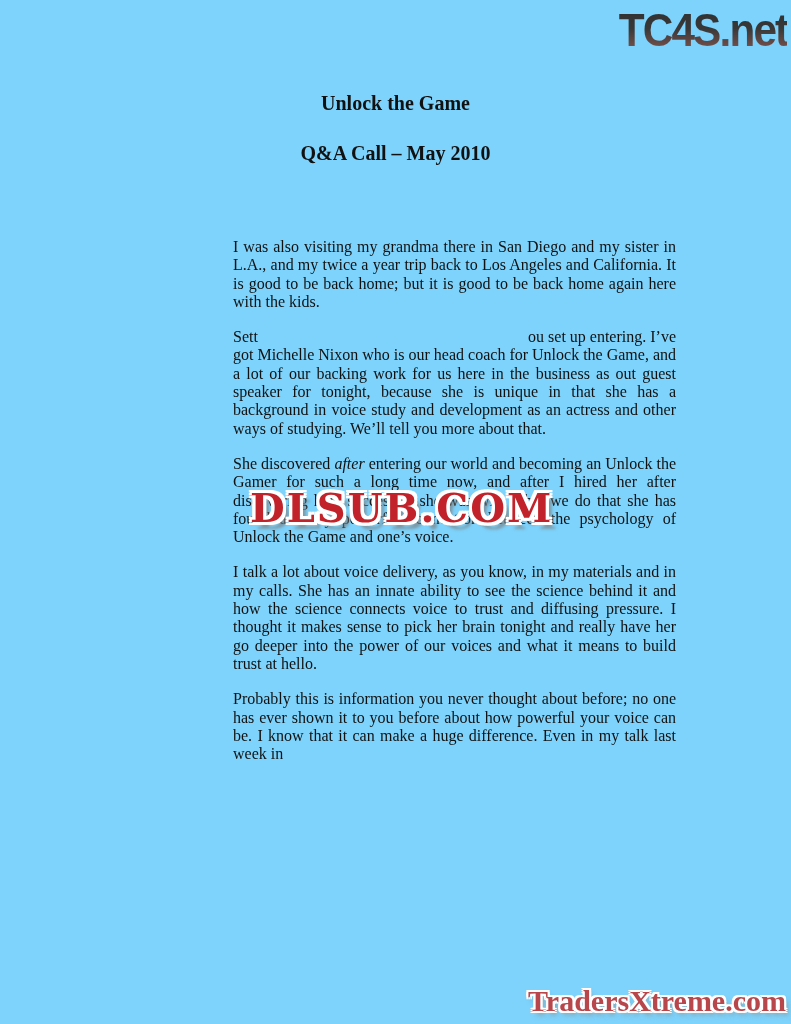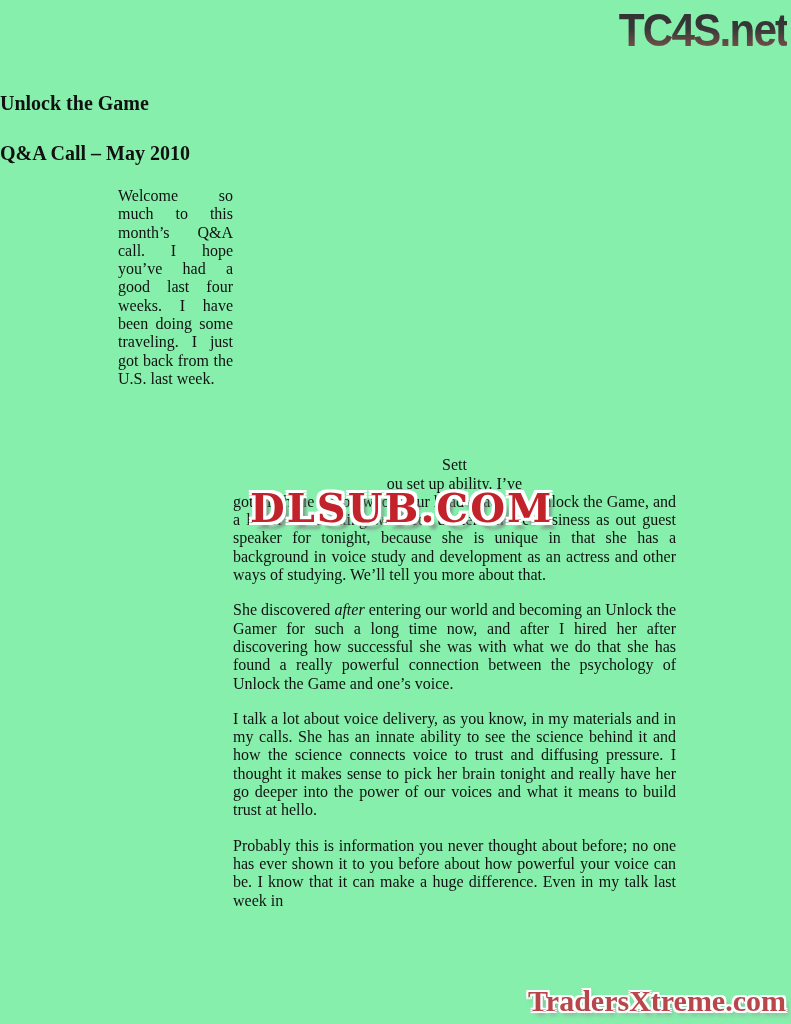--- a/index.html
+++ b/index.html
@@ -1,20 +1,20 @@
 <!DOCTYPE html>
 <html><head>
 <meta charset="utf-8">
 <style>
   html, body { margin: 0; padding: 0; background: #ffffff; }
   .page {
     position: relative;
     width: 791px;
     height: 1024px;
-    background: #86efac;
+    background: #7dd3fc;
     overflow: hidden;
     font-family: "Liberation Serif", serif;
     color: #111111;
   }
 
   
   .tc4s {
     position: absolute;
     top: 2px;
     right: 4px;
@@ -30,21 +30,21 @@
     .tc4s {
       background: linear-gradient(180deg, #2e2e2e 0%, #383838 48%, #6b4c47 78%, #9d7b74 100%);
       -webkit-background-clip: text;
       background-clip: text;
       -webkit-text-fill-color: transparent;
       color: transparent;
     }
   }
 
   
-  .titles { position: absolute; top: 92px; left: 0; width: 791px; text-align: left; }
+  .titles { position: absolute; top: 92px; left: 0; width: 791px; text-align: center; }
   .doc-title {
     font-size: 20px;
     font-weight: bold;
     margin: 0;
   }
   .doc-subtitle {
     font-size: 20px;
     font-weight: bold;
     margin: 27px 0 0 0;
   }
@@ -68,22 +68,21 @@
   }
   .ptext {
     font-size: 16px;
     line-height: 18.3px;
     text-align: justify;
   }
   .ptext em { font-style: italic; }
   .obscured-line {
     display: flex;
     justify-content: space-between;
-    text-align: center;
-    flex-direction: column;
+    text-align: left;
   }
 
   
   .dlsub {
     position: absolute;
     left: 250px;
     top: 484px;
     z-index: 5;
     font-family: "DejaVu Serif", serif;
     font-weight: bold;
@@ -124,37 +123,37 @@
 
   <div class="tc4s">TC4S.net</div>
 
   <div class="titles">
     <div class="doc-title">Unlock the Game</div>
     <div class="doc-subtitle">Q&amp;A Call – May 2010</div>
   </div>
 
   <div class="transcript">
       <div class="row">
-        <div class="ptext">Welcome so much to this month’s Q&amp;A call. I hope you’ve had a good last four weeks. I have been doing some traveling. I just got back from the U.S. last week.</div>
       </div>
       <div class="row">
         <div class="speaker"></div>
       </div>
       <div class="row">
         <div class="speaker"></div>
       </div>
       <div class="row">
         <div class="speaker"></div>
+        <div class="ptext">I was also visiting my grandma there in San Diego and my sister in L.A., and my twice a year trip back to Los Angeles and California. It is good to be back home; but it is good to be back home again here with the kids.</div>
       </div>
       <div class="row">
         <div class="speaker"></div>
         <div class="ptext">
           <div class="obscured-line">
             <span>Sett</span>
-            <span>ou set up ability. I’ve</span>
+            <span>ou set up entering. I’ve</span>
           </div>
           <div>got Michelle Nixon who is our head coach for Unlock the Game, and a lot of our backing work for us here in the business as out guest speaker for tonight, because she is unique in that she has a background in voice study and development as an actress and other ways of studying. We’ll tell you more about that.</div>
         </div>
       </div>
       <div class="row">
         <div class="speaker"></div>
         <div class="ptext"><span>She discovered </span><em>after</em><span> entering our world and becoming an Unlock the Gamer for such a long time now, and after I hired her after discovering how successful she was with what we do that she has found a really powerful connection between the psychology of Unlock the Game and one’s voice.</span></div>
       </div>
       <div class="row">
         <div class="speaker"></div>

